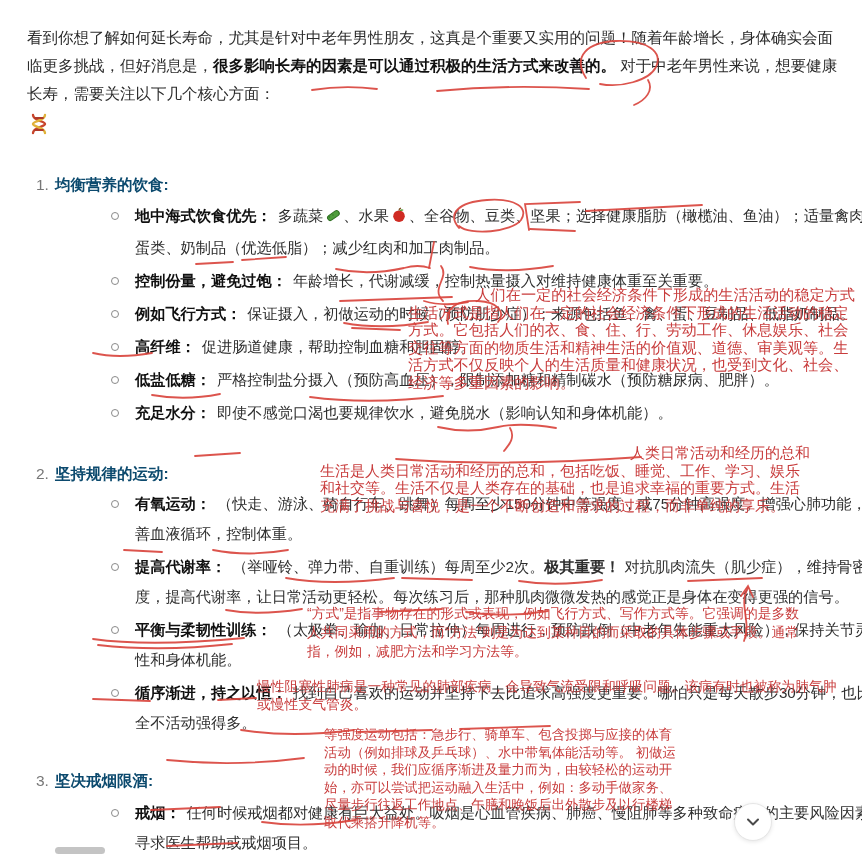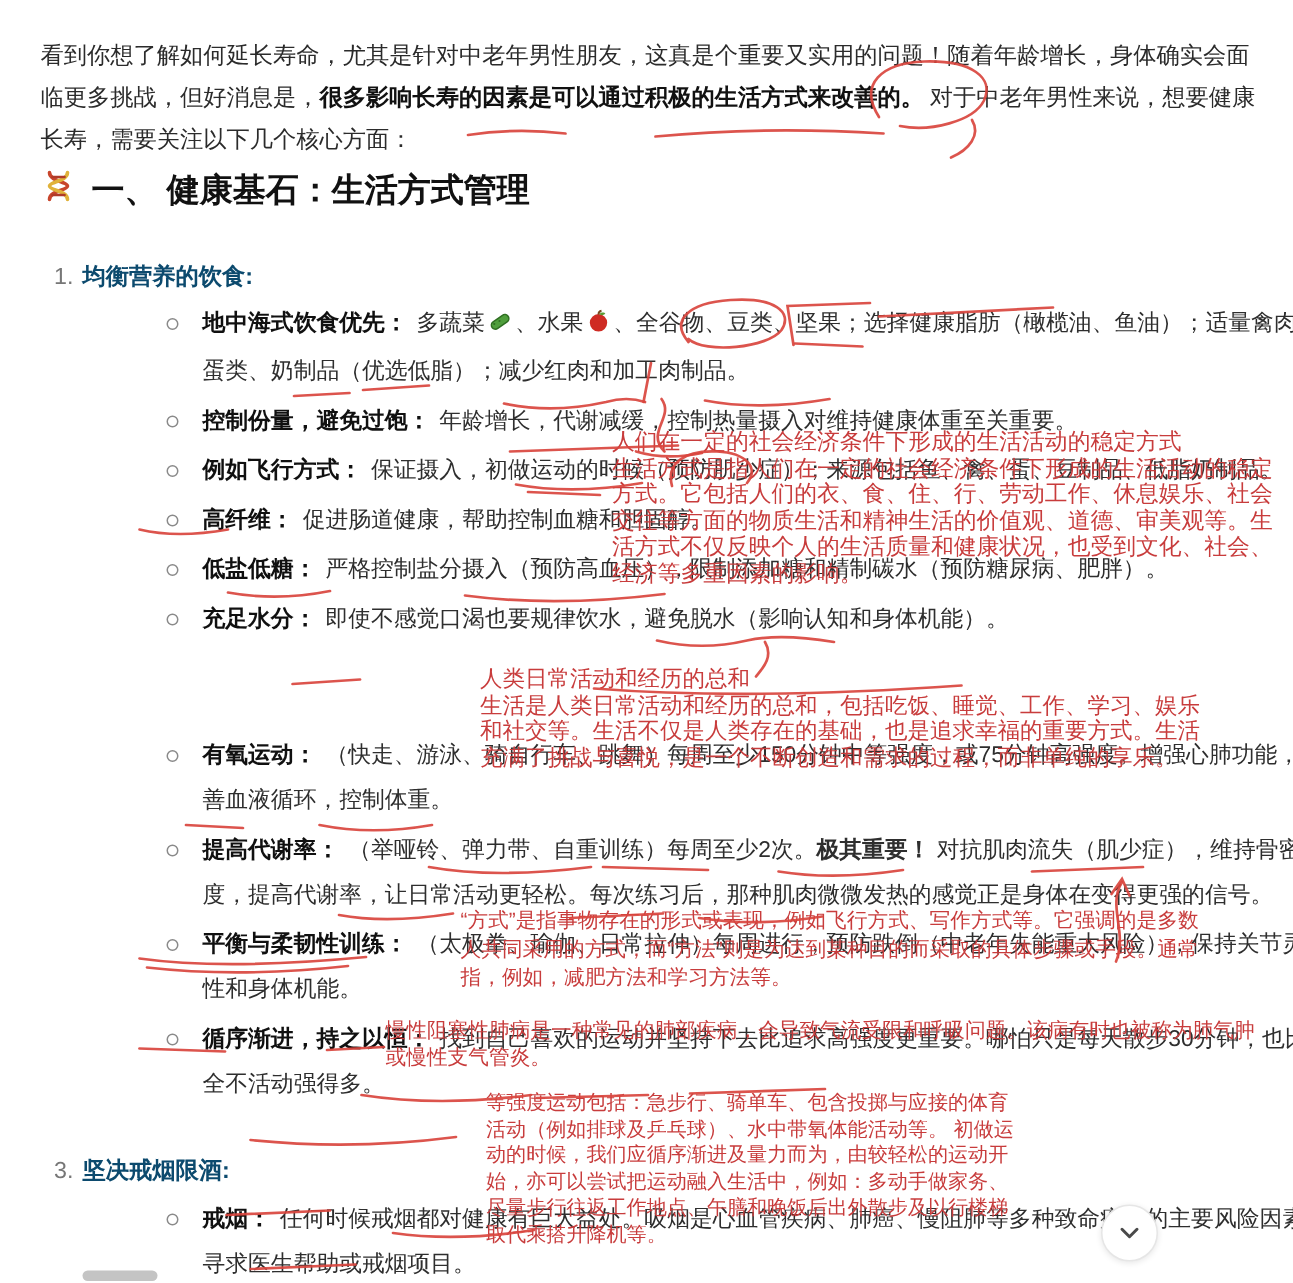--- a/index.html
+++ b/index.html
@@ -2,21 +2,21 @@
 <html><head>
 <meta charset="utf-8">
 <style>
   html,body{margin:0;padding:0;background:#ffffff;}
   body{width:862px;height:855px;overflow:hidden;
        font-family:"Liberation Sans","DejaVu Sans",sans-serif;color:#303030;}
   .page{position:relative;width:862px;height:855px;background:#fff;}
 
   
   .intro{position:absolute;left:27px;top:8px;width:812px;
-         font-size:15.5px;line-height:28px;color:#2b2b2b;font-family:Liberation Serif, serif;}
+         font-size:15.5px;line-height:28px;color:#2b2b2b;}
   .intro b{color:#111;}
 
   .h1{position:absolute;left:27px;top:112px;width:780px;
       font-size:22px;font-weight:bold;color:#111;
       display:flex;align-items:center;gap:10px;}
   .h1 .ico{flex:0 0 auto;display:inline-block;}
 
   .sec-title{position:absolute;left:36px;width:700px;
       font-size:15.5px;line-height:29px;}
   .sec-title .num{color:#777;margin-right:6px;font-weight:normal;}
@@ -28,21 +28,21 @@
   .li{position:relative;margin:0 0 3px 0;font-size:15.2px;line-height:30px;color:#2e2e2e;}
   .li::before{content:"";position:absolute;left:-24px;top:11px;width:6px;height:6px;
               border:1.6px solid #8a8a8a;border-radius:50%;background:#fff;}
   .li strong{color:#101010;margin-right:6px;}
 
   
   .glyph{display:inline-block;vertical-align:-2px;margin:0 2px;}
 
   
   .ann{position:absolute;color:#c83c3c;z-index:6;}
-  .ann .ann-title{white-space:nowrap;}
+  .ann .ann-title{white-space:nowrap;text-align:right;}
   .ann1{left:408px;top:286px;width:447px;font-size:15.2px;line-height:17.5px;}
   .ann2{left:320px;top:444px;width:490px;font-size:15px;line-height:17.5px;}
   .ann3{left:307px;top:604px;width:500px;font-size:13.8px;line-height:19px;}
   .ann4{left:257px;top:678px;width:584px;font-size:13.8px;line-height:17.5px;}
   .ann5{left:324px;top:726px;width:360px;font-size:13.4px;line-height:17.6px;}
 
   
   .marks{position:absolute;left:0;top:0;width:862px;height:855px;z-index:7;pointer-events:none;}
   .marks path{fill:none;stroke:#d9453e;stroke-width:1.8;stroke-linecap:round;opacity:.92;}
 
@@ -64,21 +64,20 @@
   <p class="intro"><span>看到你想了解如何延长寿命，尤其是针对中老年男性朋友，这真是个重要又实用的问题！随着年龄增长，身体确实会面临更多挑战，但好消息是，</span><b>很多影响长寿的因素是可以通过积极的生活方式来改善的。</b><span> 对于中老年男性来说，想要健康长寿，需要关注以下几个核心方面：</span></p>
 
   <div class="h1">
     <span class="ico">
       <svg width="24" height="24" viewBox="0 0 24 24">
         <path d="M6 3 C6 9 18 9 18 12 C18 15 6 15 6 21" fill="none" stroke="#c8452c" stroke-width="2.4" stroke-linecap="round"></path>
         <path d="M18 3 C18 9 6 9 6 12 C6 15 18 15 18 21" fill="none" stroke="#e0b23a" stroke-width="2.4" stroke-linecap="round"></path>
         <path d="M8 6 L16 6 M8 18 L16 18" stroke="#b03a28" stroke-width="1.8" stroke-linecap="round"></path>
       </svg>
     </span>
-    <span>一、 健康基石：生活方式管理</span>
   </div>
 
   <div class="sec-title st1">
     <span class="num">1.</span><span class="t">均衡营养的饮食:</span>
   </div>
   <div class="blist bl1">
     <div class="li">
       <strong>地中海式饮食优先：</strong><span>多蔬菜</span><span class="glyph"><svg width="16" height="16" viewBox="0 0 16 16">
             <rect x="1.5" y="6" width="13" height="5.4" rx="2.7" fill="#4f9e3c" stroke="#2f6e22" stroke-width="1" transform="rotate(-35 8 8)"></rect>
             <circle cx="4.5" cy="10" r="0.7" fill="#2f6e22"></circle>
@@ -99,20 +98,23 @@
       <strong>高纤维：</strong><span>促进肠道健康，帮助控制血糖和胆固醇。</span>
     </div>
     <div class="li">
       <strong>低盐低糖：</strong><span>严格控制盐分摄入（预防高血压），限制添加糖和精制碳水（预防糖尿病、肥胖）。</span>
     </div>
     <div class="li">
       <strong>充足水分：</strong><span>即使不感觉口渴也要规律饮水，避免脱水（影响认知和身体机能）。</span>
     </div>
   </div>
 
+  <div class="sec-title st2">
+    <span class="num">2.</span><span class="t">坚持规律的运动:</span>
+  </div>
   <div class="blist bl2">
     <div class="li">
       <strong>有氧运动：</strong><span>（快走、游泳、骑自行车、跳舞）每周至少150分钟中等强度，或75分钟高强度。增强心肺功能，改善血液循环，控制体重。</span>
     </div>
     <div class="li">
       <strong>提高代谢率：</strong><span>（举哑铃、弹力带、自重训练）每周至少2次。</span><b>极其重要！</b><span> 对抗肌肉流失（肌少症），维持骨密度，提高代谢率，让日常活动更轻松。每次练习后，那种肌肉微微发热的感觉正是身体在变得更强的信号。</span>
     </div>
     <div class="li">
       <strong>平衡与柔韧性训练：</strong><span>（太极拳、瑜伽、日常拉伸）每周进行，预防跌倒（中老年失能重大风险），保持关节灵活性和身体机能。</span>
     </div>

